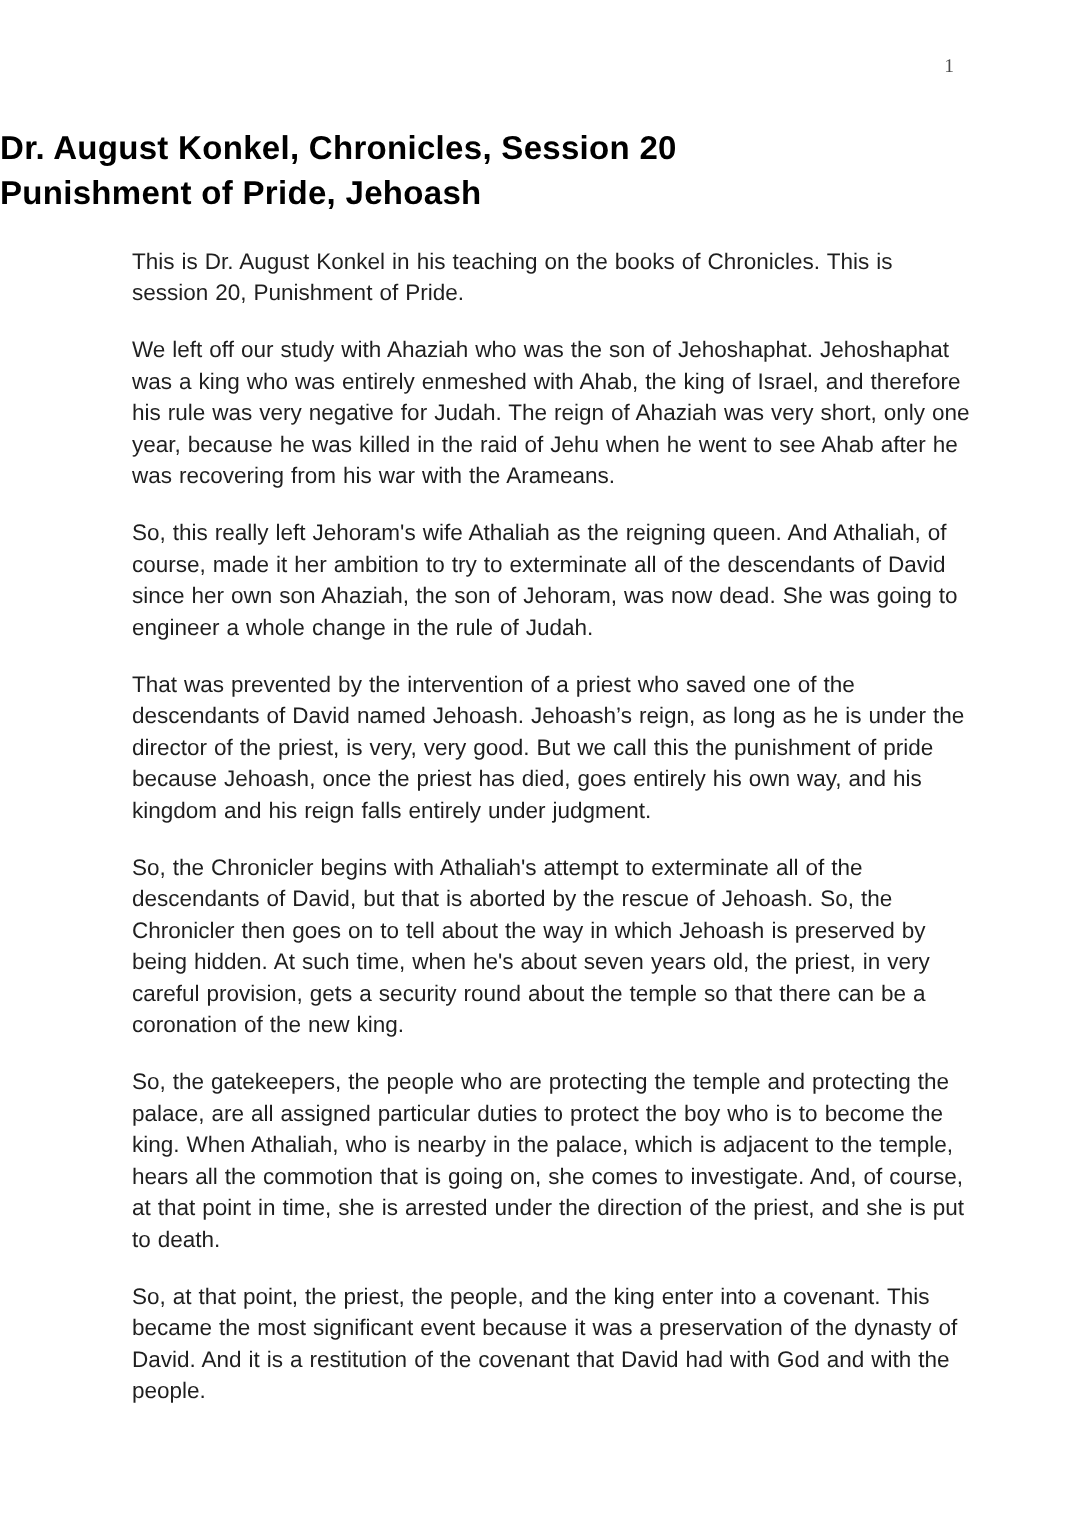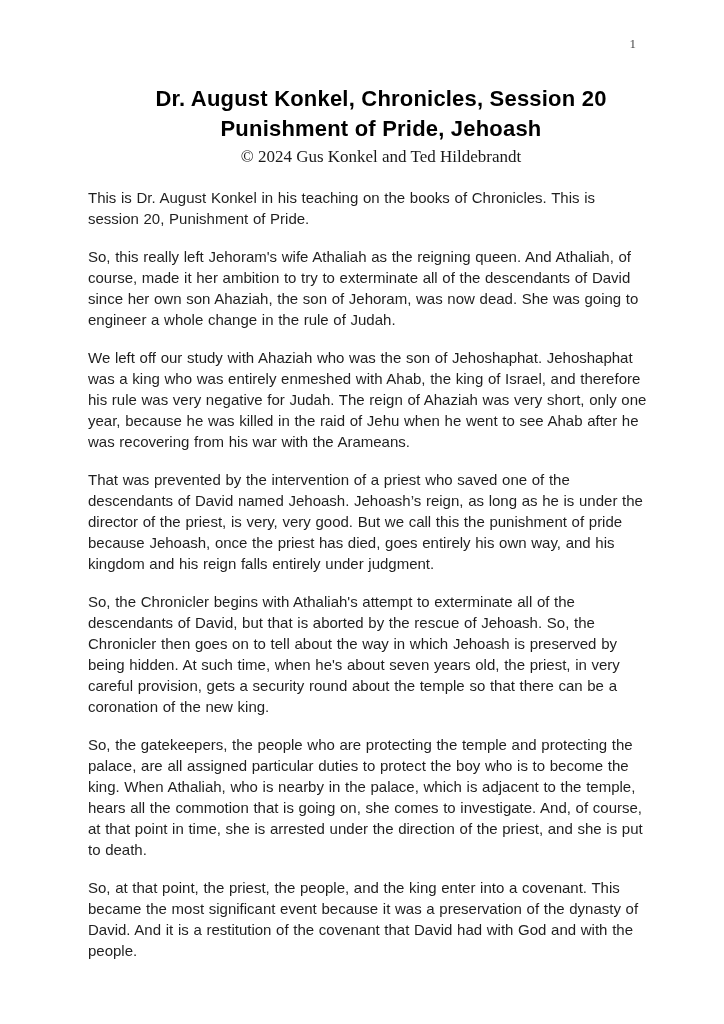--- a/index.html
+++ b/index.html
@@ -20,22 +20,21 @@
   .page-number {
     position: absolute;
     top: 36px;
     right: 88px;
     font-family: "Liberation Serif", "DejaVu Serif", serif;
     font-size: 13px;
     color: #4a4a4a;
   }
   .header {
     padding-top: 84px;
-    text-align: center;
-    padding-left: 38px;
+    text-align: left;
   }
   .title-line {
     font-size: 22px;
     font-weight: bold;
     line-height: 30px;
     color: #000000;
     letter-spacing: 0.2px;
   }
   .copyright {
     margin-top: 3px;
@@ -58,26 +57,25 @@
 </head>
 <body>
 
 <div class="page">
 
   <div class="page-number">1</div>
 
   <div class="header">
     <div class="title-line">Dr. August Konkel, Chronicles, Session 20</div>
     <div class="title-line">Punishment of Pride, Jehoash</div>
-    <div class="copyright">© 2024 Gus Konkel and Ted Hildebrandt</div>
   </div>
 
   <div class="body-text">
     <p>This is Dr. August Konkel in his teaching on the books of Chronicles. This is session 20, Punishment of Pride.</p>
+    <p>We left off our study with Ahaziah who was the son of Jehoshaphat. Jehoshaphat was a king who was entirely enmeshed with Ahab, the king of Israel, and therefore his rule was very negative for Judah. The reign of Ahaziah was very short, only one year, because he was killed in the raid of Jehu when he went to see Ahab after he was recovering from his war with the Arameans.</p>
     <p>So, this really left Jehoram's wife Athaliah as the reigning queen. And Athaliah, of course, made it her ambition to try to exterminate all of the descendants of David since her own son Ahaziah, the son of Jehoram, was now dead. She was going to engineer a whole change in the rule of Judah.</p>
-    <p>We left off our study with Ahaziah who was the son of Jehoshaphat. Jehoshaphat was a king who was entirely enmeshed with Ahab, the king of Israel, and therefore his rule was very negative for Judah. The reign of Ahaziah was very short, only one year, because he was killed in the raid of Jehu when he went to see Ahab after he was recovering from his war with the Arameans.</p>
     <p>That was prevented by the intervention of a priest who saved one of the descendants of David named Jehoash. Jehoash’s reign, as long as he is under the director of the priest, is very, very good. But we call this the punishment of pride because Jehoash, once the priest has died, goes entirely his own way, and his kingdom and his reign falls entirely under judgment.</p>
     <p>So, the Chronicler begins with Athaliah's attempt to exterminate all of the descendants of David, but that is aborted by the rescue of Jehoash. So, the Chronicler then goes on to tell about the way in which Jehoash is preserved by being hidden. At such time, when he's about seven years old, the priest, in very careful provision, gets a security round about the temple so that there can be a coronation of the new king.</p>
     <p>So, the gatekeepers, the people who are protecting the temple and protecting the palace, are all assigned particular duties to protect the boy who is to become the king. When Athaliah, who is nearby in the palace, which is adjacent to the temple, hears all the commotion that is going on, she comes to investigate. And, of course, at that point in time, she is arrested under the direction of the priest, and she is put to death.</p>
     <p>So, at that point, the priest, the people, and the king enter into a covenant. This became the most significant event because it was a preservation of the dynasty of David. And it is a restitution of the covenant that David had with God and with the people.</p>
   </div>
 
 </div>
 
 </body></html>

